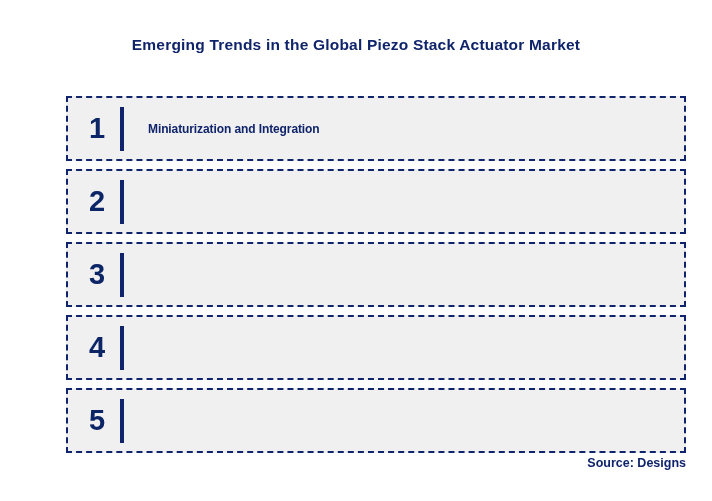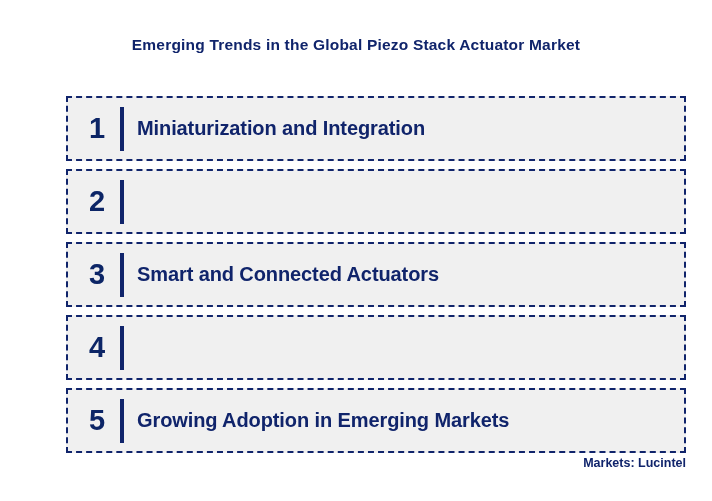--- a/index.html
+++ b/index.html
@@ -61,22 +61,22 @@
     box-sizing: border-box;
   }
   .trend-divider {
     flex: 0 0 4px;
     width: 4px;
     height: 44px;
     background: #10246b;
   }
   .trend-label {
     flex: 1 1 auto;
-    padding-left: 13px;
-    font-size: 20px;
+    padding-left: 24px;
+    font-size: 12px;
     font-weight: bold;
     color: #10246b;
     letter-spacing: -0.1px;
     white-space: nowrap;
   }
   #source-note {
     position: absolute;
     right: 26px;
     top: 456px;
     font-size: 12.5px;
@@ -101,31 +101,29 @@
     </div>
 
     <div class="trend-row">
       <div class="trend-rank">2</div>
       <div class="trend-divider"></div>
     </div>
 
     <div class="trend-row">
       <div class="trend-rank">3</div>
       <div class="trend-divider"></div>
-      <div class="trend-label">Smart and Connected Actuators</div>
     </div>
 
     <div class="trend-row">
       <div class="trend-rank">4</div>
       <div class="trend-divider"></div>
     </div>
 
     <div class="trend-row">
       <div class="trend-rank">5</div>
       <div class="trend-divider"></div>
-      <div class="trend-label">Growing Adoption in Emerging Markets</div>
     </div>
 
   </div>
 
-  <div id="source-note">Markets: Lucintel</div>
+  <div id="source-note">Source: Designs</div>
 
 </div>
 
 </body></html>

